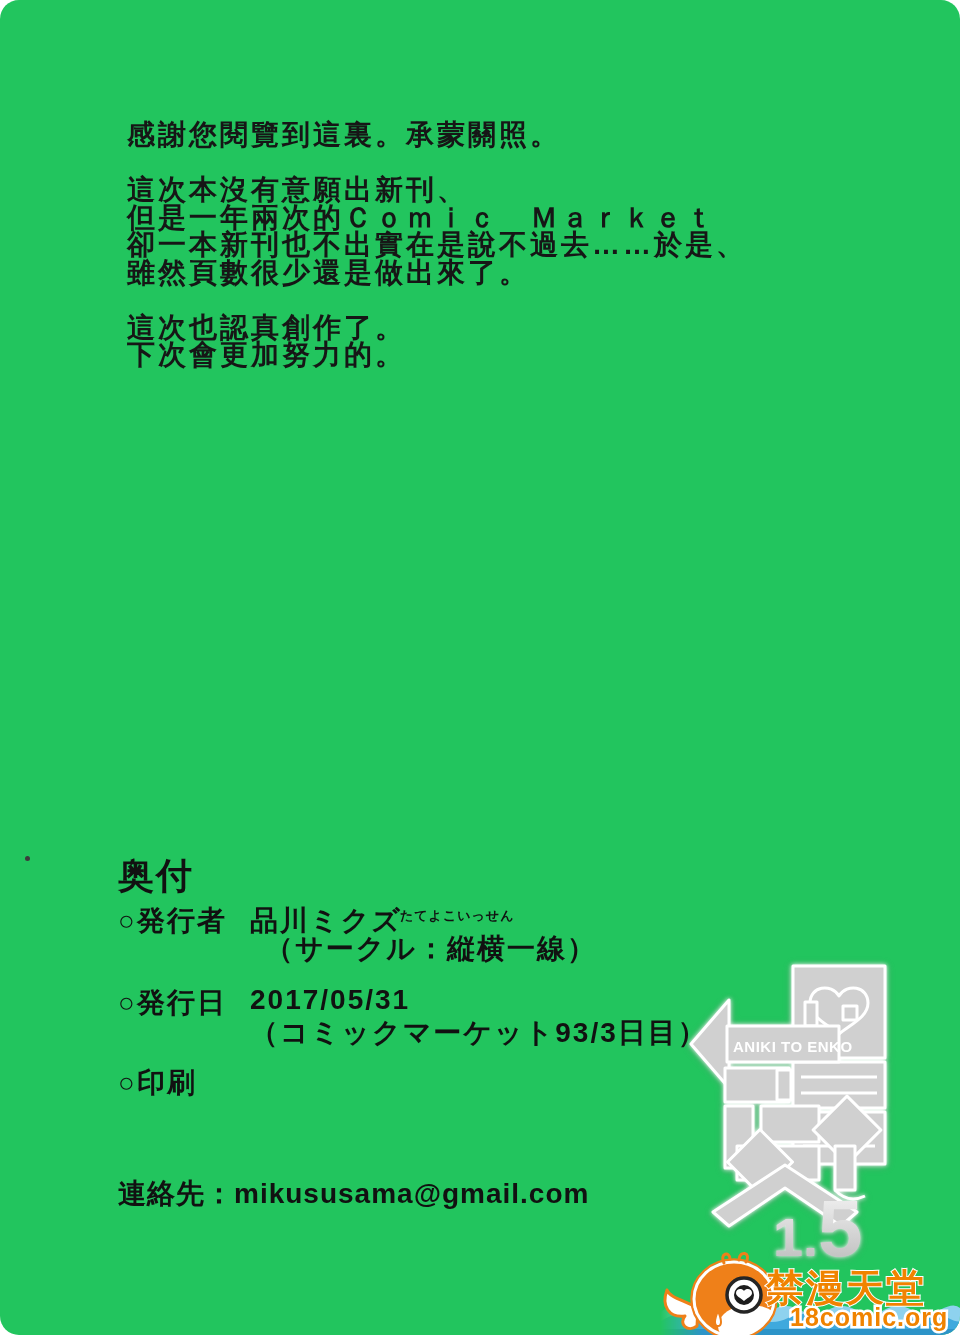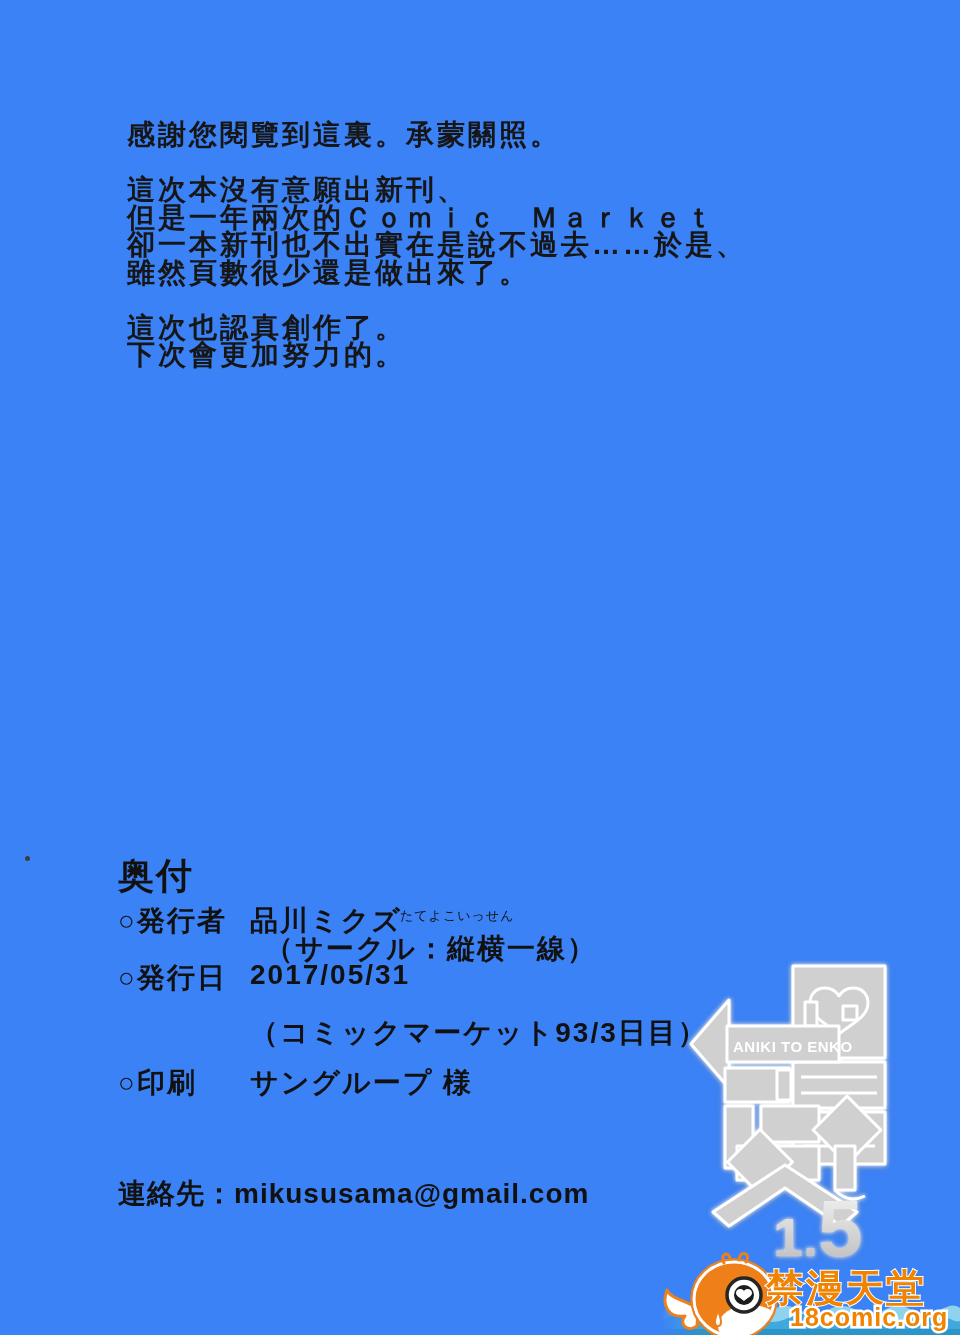--- a/index.html
+++ b/index.html
@@ -1,20 +1,21 @@
 <!DOCTYPE html>
 <html><head>
 <meta charset="utf-8">
 <style>
   html,body { margin:0; padding:0; background:#ffffff; }
   .page {
     position:relative; width:960px; height:1335px;
-    background:#3b82f6; overflow:hidden;
+    background:#22c55e; overflow:hidden;
     font-family:"Liberation Sans","DejaVu Sans",sans-serif;
     color:#1a1a1a;
+    border-radius:19px;
   }
   
   .afterword {
     position:absolute; left:127px; top:121px;
     font-size:28px; font-weight:700; line-height:27.5px;
     letter-spacing:3px; white-space:pre-line; color:#161616;
   }
   
   .stray-mark {
     position:absolute; left:25px; top:856px; width:5px; height:5px;
@@ -26,26 +27,26 @@
     font-size:36px; font-weight:700; letter-spacing:2px; color:#111;
   }
   .c-label, .c-value {
     position:absolute; font-size:28px; font-weight:700;
     letter-spacing:2px; color:#111; white-space:nowrap;
   }
   .c-label { left:118px; }
   .c-value { left:250px; }
   .t-pub1   { top:902px; }
   .t-pub2   { top:930px;margin-left:15px; }
-  .t-date1  { top:959px; }
+  .t-date1  { top:984px; }
   .t-date2  { top:1014px; }
   .t-print  { top:1064px; }
   .furigana {
     position:absolute; left:400px; top:907px;
-    font-size:13px; font-weight:400; letter-spacing:1px; color:#111;
+    font-size:13px; font-weight:700; letter-spacing:1px; color:#111;
   }
   .contact {
     position:absolute; left:118px; top:1175px;
     font-size:28px; font-weight:700; letter-spacing:1px; color:#111; white-space:nowrap;
   }
   
   .title-watermark {
     position:absolute; left:685px; top:950px; width:255px; height:340px;
   }
   .title-watermark svg { filter: drop-shadow(0 0 2px #ffffff) drop-shadow(0 1px 3px rgba(140,140,140,0.45)); }
@@ -76,21 +77,20 @@
   <div class="c-label t-pub1">○発行者</div>
   <div class="c-value t-pub1">品川ミクズ</div>
   <div class="furigana">たてよこいっせん</div>
   <div class="c-value t-pub2">（サークル：縦横一線）</div>
 
   <div class="c-label t-date1">○発行日</div>
   <div class="c-value t-date1">2017/05/31</div>
   <div class="c-value t-date2">（コミックマーケット93/3日目）</div>
 
   <div class="c-label t-print">○印刷</div>
-  <div class="c-value t-print">サングループ 様</div>
 
   <div class="contact">連絡先：mikususama@gmail.com</div>
 
   <div class="title-watermark">
     <svg width="255" height="340" viewBox="0 0 255 340" xmlns="http://www.w3.org/2000/svg">
       <defs>
         <linearGradient id="verGrad" x1="0" y1="0" x2="0" y2="1">
           <stop offset="0" stop-color="#f7f7f7"></stop>
           <stop offset="1" stop-color="#b8b8b8"></stop>
         </linearGradient>

